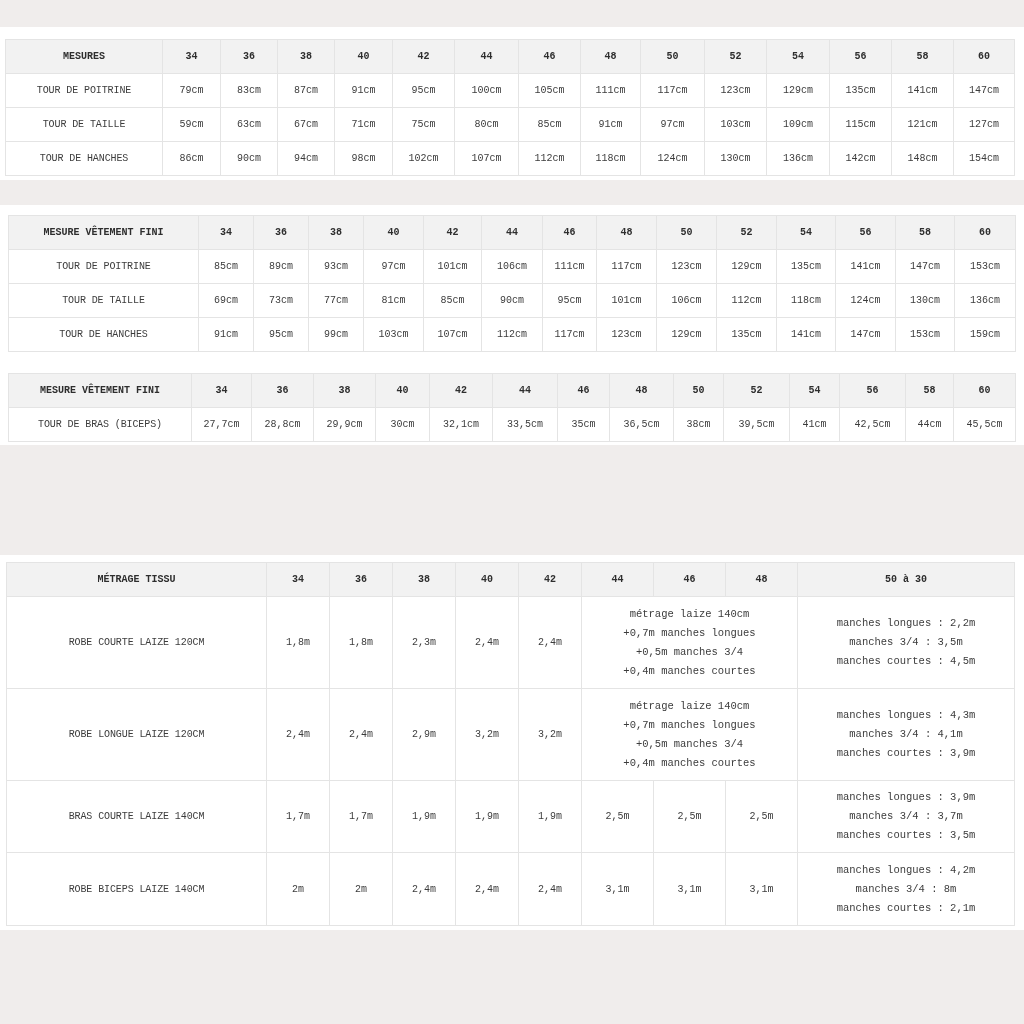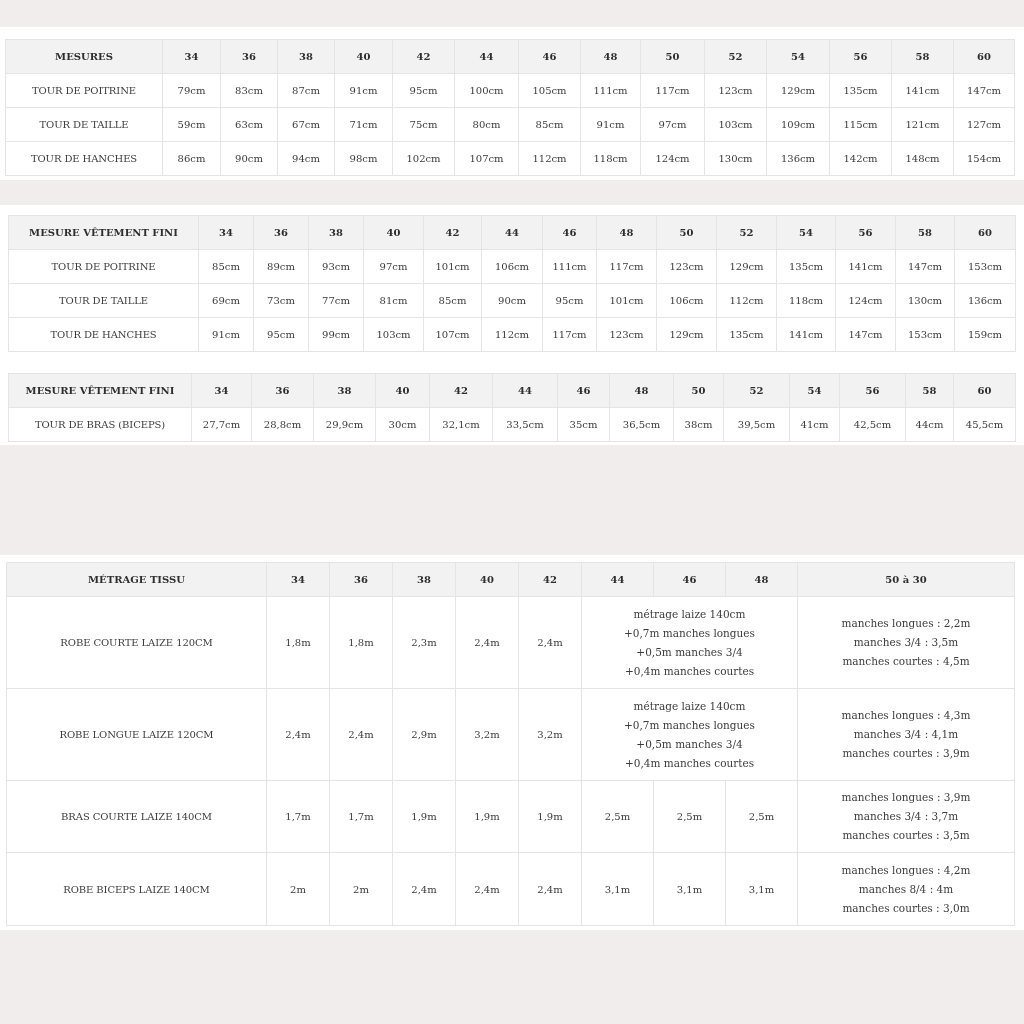--- a/index.html
+++ b/index.html
@@ -9,20 +9,21 @@
     font-family: "DejaVu Serif", "Liberation Serif", serif;
     color: #3a3a3a;
     position: relative;
   }
   .panel { position: absolute; left: 0; width: 1024px; background: #ffffff; }
   table.sz {
     position: absolute;
     border-collapse: collapse;
     table-layout: fixed;
     font-size: 10px;
+    font-family: Liberation Mono, monospace;
   }
   table.sz th, table.sz td {
     border: 1px solid #e4e4e4;
     text-align: center;
     vertical-align: middle;
     padding: 0;
     overflow: hidden;
     white-space: nowrap;
   }
   table.sz th {
@@ -378,18 +379,18 @@
       <td>2m</td>
       <td>2m</td>
       <td>2,4m</td>
       <td>2,4m</td>
       <td>2,4m</td>
       <td>3,1m</td>
       <td>3,1m</td>
       <td>3,1m</td>
       <td class="multi">
         <span>manches longues : 4,2m</span>
-        <span>manches 8/4 : 4m</span>
-        <span>manches courtes : 3,0m</span>
+        <span>manches 3/4 : 8m</span>
+        <span>manches courtes : 2,1m</span>
       </td>
     </tr>
   </tbody>
 </table>
 
 </body></html>

